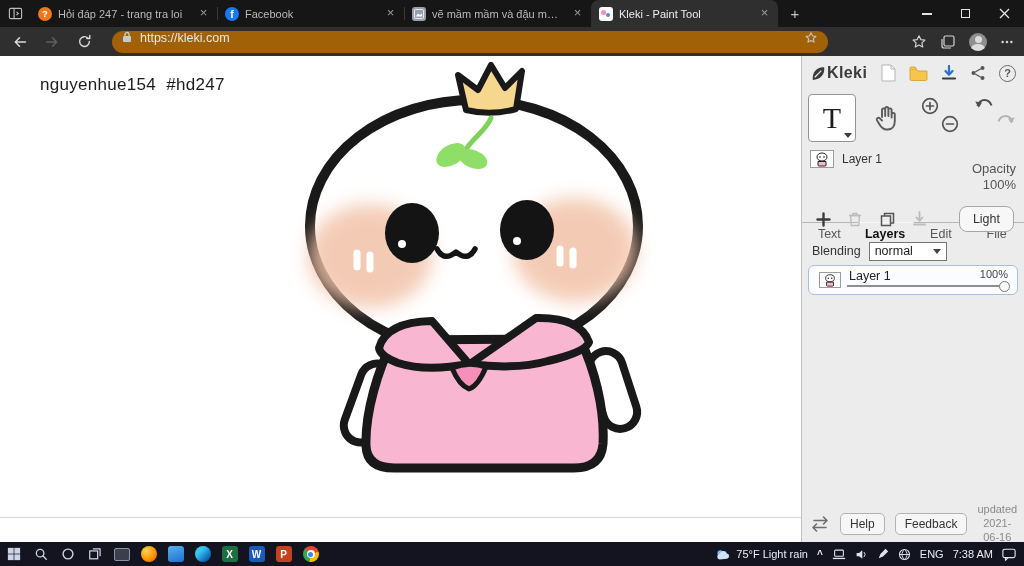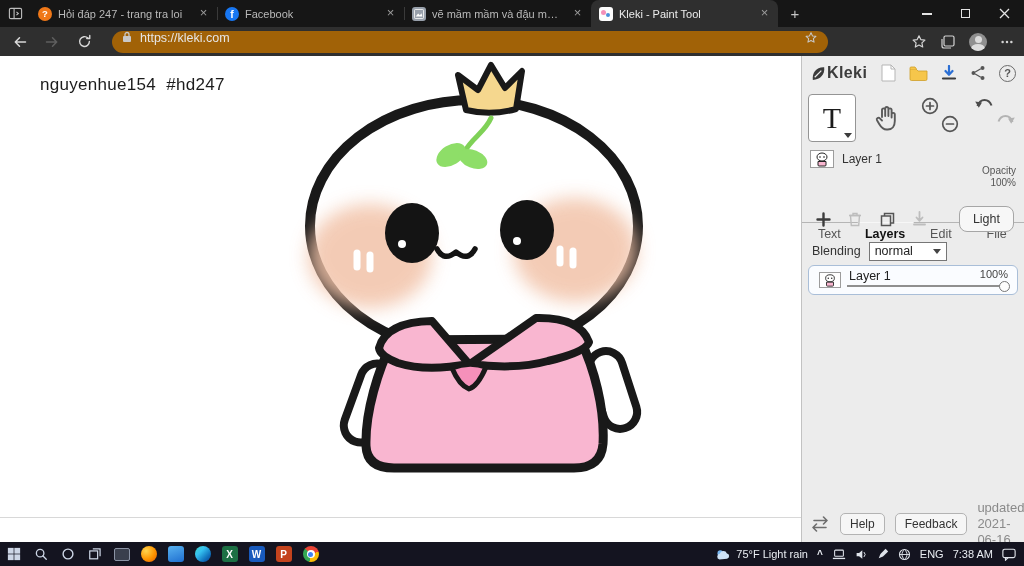--- a/index.html
+++ b/index.html
@@ -58,41 +58,41 @@
   .t-caret{position:absolute;right:3px;bottom:3px;width:0;height:0;border-left:4px solid transparent;border-right:4px solid transparent;border-top:5px solid #3c3c3c;}
   .hand-btn{position:absolute;left:63px;top:9px;width:30px;height:30px;display:flex;align-items:center;justify-content:center;}
   .zoom-in{position:absolute;left:113px;top:3px;}
   .zoom-out{position:absolute;left:133px;top:21px;}
   .undo-btn{position:absolute;left:166px;top:3px;}
   .redo-btn{position:absolute;left:188px;top:19px;}
   .k-preview{position:absolute;top:92px;left:8px;right:8px;height:22px;display:flex;align-items:center;gap:8px;}
   .thumb{width:22px;height:16px;border:1px solid #9c9c9c;background:#fff;flex:none;}
   .thumb svg{width:100%;height:100%;}
   .k-preview .pname{font-size:12px;color:#333;}
-  .op-block{margin-left:auto;text-align:right;font-size:10px;color:#555;line-height:1.2;margin-top:36px;}
+  .op-block{margin-left:auto;text-align:right;font-size:13px;color:#555;line-height:1.2;margin-top:36px;}
   .k-tabs{position:absolute;top:118px;left:0;right:0;height:24px;display:flex;}
   .k-tab{flex:1;text-align:center;line-height:24px;font-size:12.5px;color:#555;background:#dcdcdc;border-bottom:1px solid #b5b5b5;border-right:1px solid #c8c8c8;box-sizing:border-box;margin-top:48px;}
   .k-tab:last-child{border-right:none;}
   .k-tab.active{background:#f7f7f7;color:#111;font-weight:bold;border-bottom:1px solid #f7f7f7;border-radius:4px 4px 0 0;}
   .k-actions{position:absolute;top:150px;left:10px;right:10px;height:26px;display:flex;align-items:center;gap:10px;}
   .mini-btn{width:22px;height:22px;display:flex;align-items:center;justify-content:center;}
   .rename-btn{margin-left:auto;height:24px;padding:0 13px;border:1px solid #a6a6a6;border-radius:8px;background:#f7f7f7;font-size:12.5px;color:#333;display:flex;align-items:center;}
   .k-blend{position:absolute;top:185px;left:10px;height:20px;display:flex;align-items:center;gap:8px;font-size:12.5px;color:#333;}
   .k-select{width:78px;height:19px;background:#fff;border:1px solid #767676;display:flex;align-items:center;padding:0 5px;box-sizing:border-box;font-size:12.5px;color:#222;}
   .sel-caret{margin-left:auto;width:0;height:0;border-left:4px solid transparent;border-right:4px solid transparent;border-top:5px solid #444;}
   .k-layer{position:absolute;top:209px;left:6px;right:6px;height:30px;background:#fafcff;border:1px solid #a9bed8;border-radius:6px;box-sizing:border-box;}
   .k-layer .l-thumb{position:absolute;left:10px;top:6px;width:20px;height:14px;border:1px solid #9c9c9c;background:#fff;}
   .k-layer .l-thumb svg{width:100%;height:100%;}
   .k-layer .l-name{position:absolute;left:40px;top:3px;font-size:12.5px;color:#222;}
   .k-layer .l-pct{position:absolute;right:9px;top:2px;font-size:11px;color:#444;}
   .k-slider-line{position:absolute;left:38px;right:14px;bottom:7px;height:2px;background:#8f8f8f;}
   .k-knob{position:absolute;right:7px;bottom:2px;width:11px;height:11px;border-radius:50%;background:#fdfdfd;border:1px solid #777;box-sizing:border-box;}
   .k-footer{position:absolute;bottom:5px;left:8px;right:8px;height:26px;display:flex;align-items:center;gap:10px;}
   .k-link{padding:3px 9px;border:1px solid #b3b3b3;border-radius:5px;background:#f6f6f6;font-size:12px;color:#333;}
-  .updated{margin-left:auto;text-align:left;font-size:13px;color:#8a8a8a;line-height:1.25;}
+  .updated{margin-left:auto;text-align:center;font-size:11px;color:#8a8a8a;line-height:1.25;}
 
   
   .taskbar{position:absolute;top:542px;left:0;width:1024px;height:24px;background:#141420;display:flex;align-items:center;}
   .tb-btn{width:27px;height:24px;display:flex;align-items:center;justify-content:center;flex:none;}
   .tile{width:16px;height:16px;border-radius:3px;display:flex;align-items:center;justify-content:center;color:#fff;font-size:10px;font-weight:bold;}
   .tile-x{background:#1d7044;}
   .tile-w{background:#185abd;}
   .tile-p{background:#c4431d;}
   .ff{width:16px;height:16px;border-radius:50%;background:radial-gradient(circle at 32% 30%,#ffd54f,#ff9500 55%,#e66000 95%);}
   .edge-ic{width:16px;height:16px;border-radius:50%;background:linear-gradient(135deg,#45d8c6 0%,#35c1f1 35%,#0d6bb8 75%,#123f8c 100%);}

